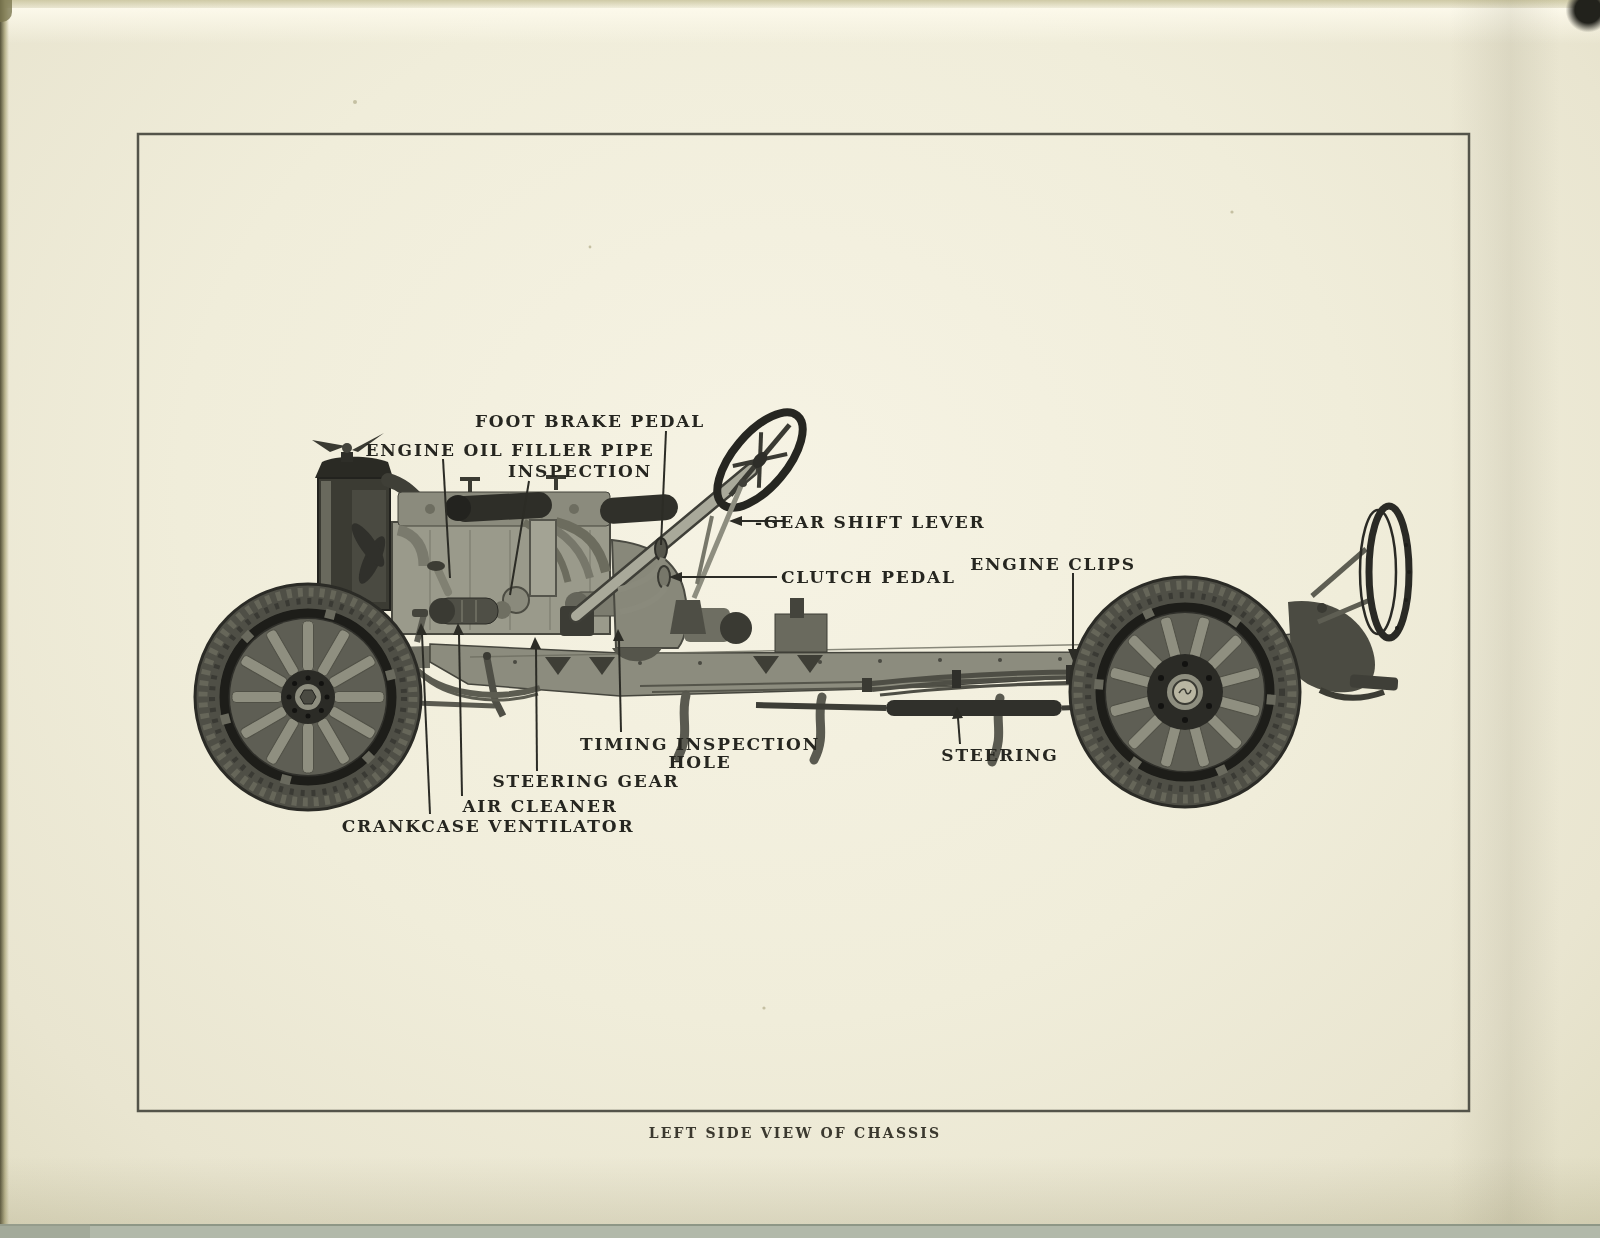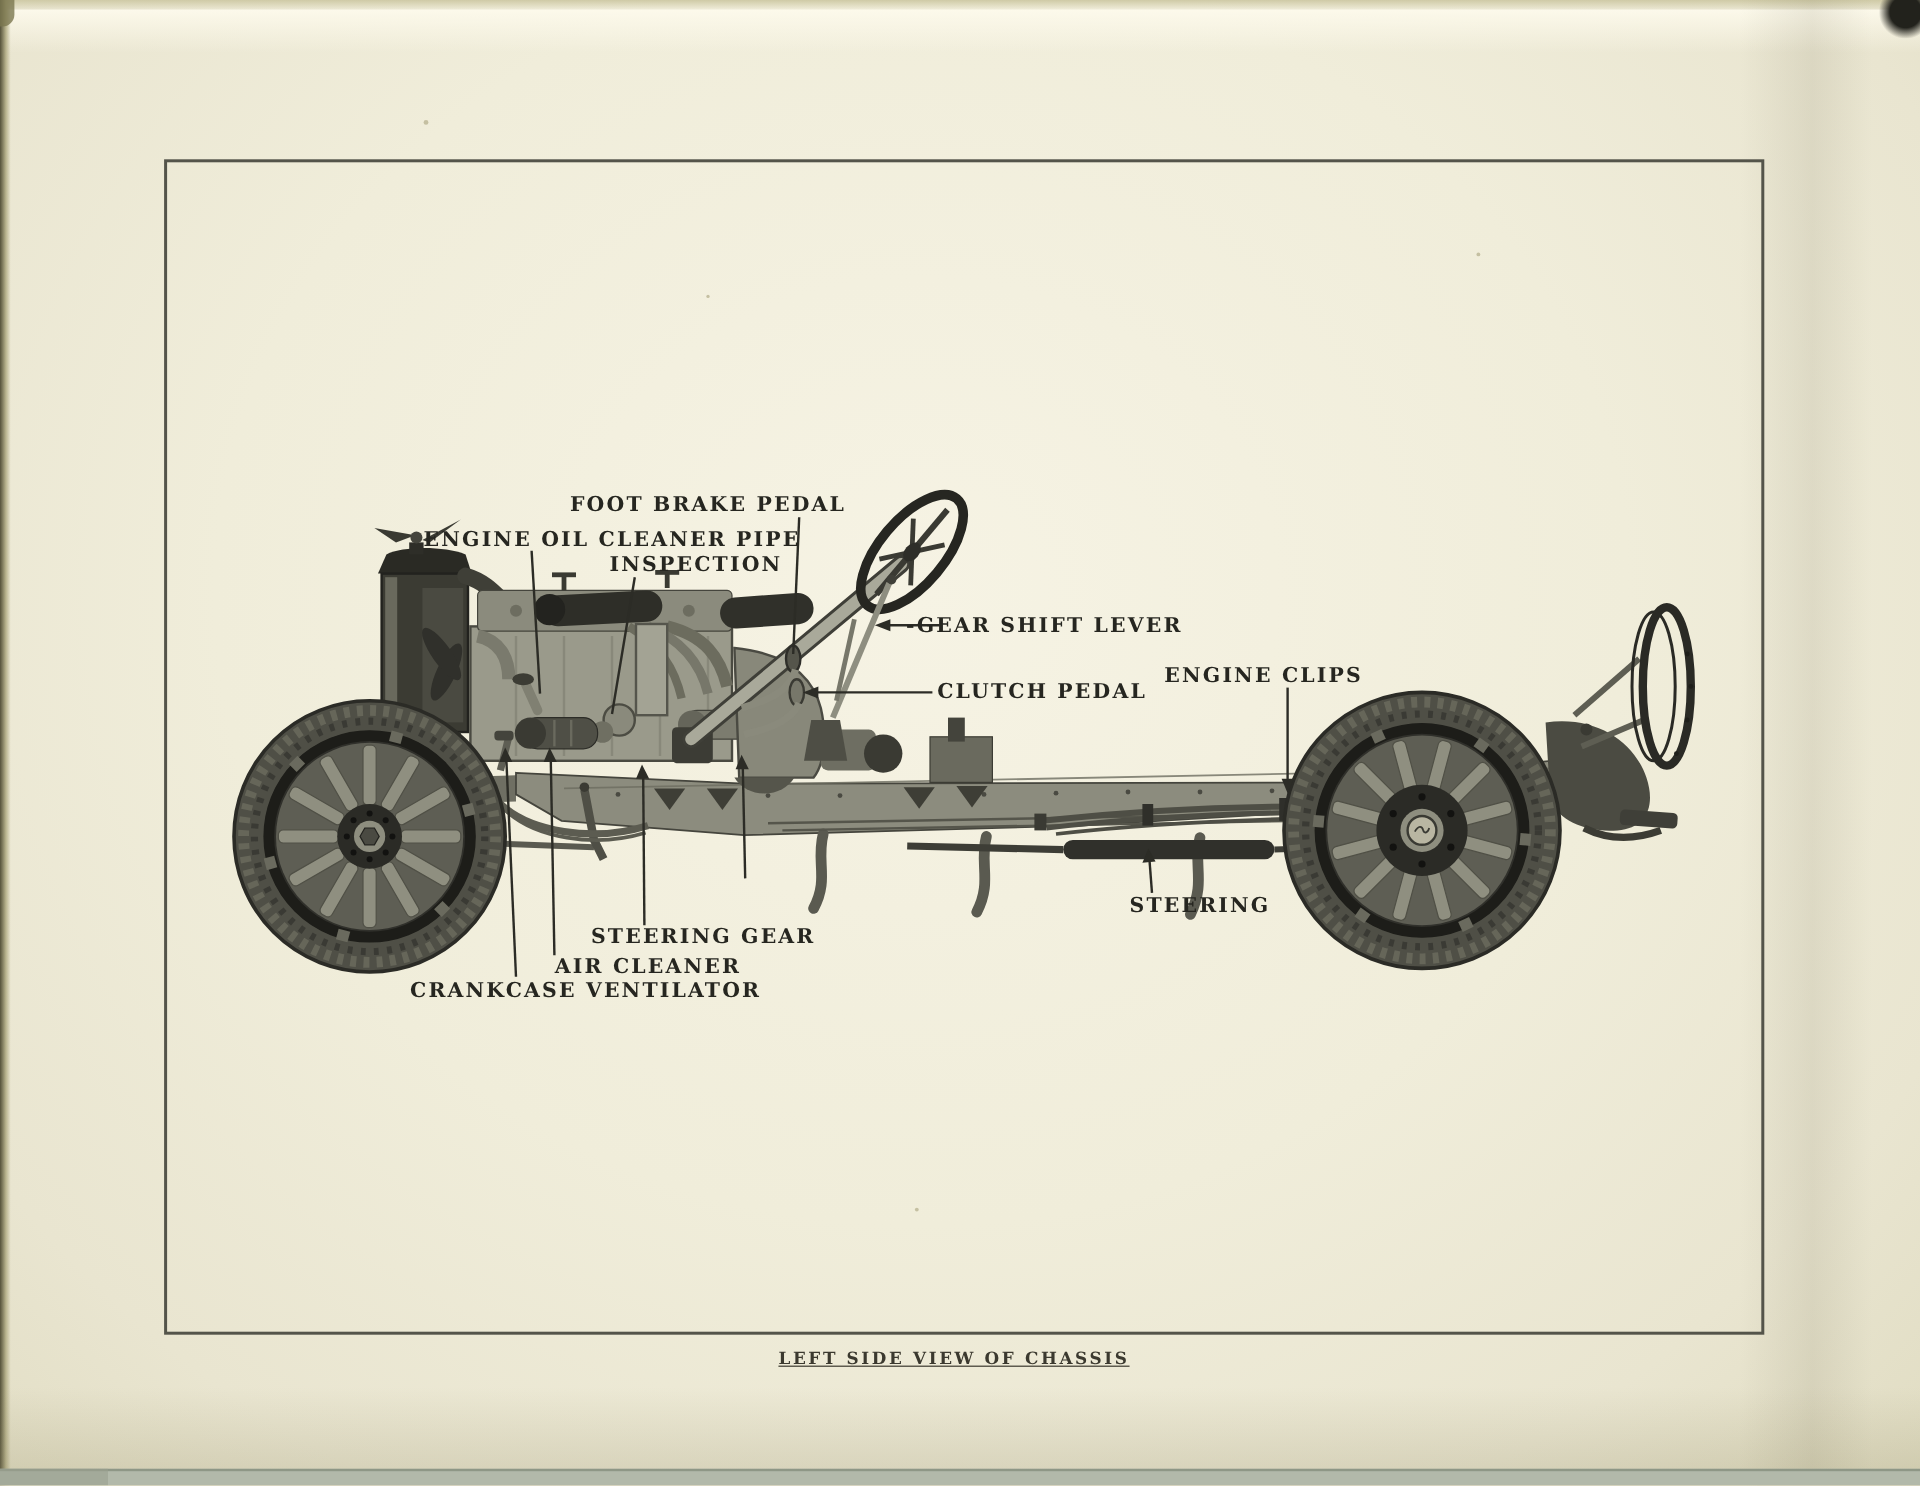--- a/index.html
+++ b/index.html
@@ -25,21 +25,21 @@
   .strip-bottom{position:absolute;left:0;right:0;bottom:0;height:12px;background:#b2b9aa;
     border-top:2px solid #8e9786;}
   .corner-bl{position:absolute;left:0;bottom:0;width:90px;height:14px;background:#9aa090;opacity:.6;}
   svg.art{position:absolute;left:0;top:0;}
   .label{position:absolute;font-weight:bold;font-size:17px;line-height:1.1;
     letter-spacing:1.8px;color:#262620;white-space:nowrap;
     transform:translate(-50%,-50%);}
   .label.anchor-left{transform:translateY(-50%);}
   .label.two-line{text-align:center;line-height:18px;}
   .caption{position:absolute;left:795px;top:1133px;transform:translate(-50%,-50%);
-    font-weight:bold;font-size:14px;letter-spacing:2.2px;color:#3b392f;white-space:nowrap;text-decoration:underline;}
+    font-weight:bold;font-size:14px;letter-spacing:2.2px;color:#3b392f;white-space:nowrap;}
 </style>
 </head>
 <body>
 
 <div class="page">
 
   <div class="edge-top"></div>
   <div class="glow-top"></div>
   <div class="edge-left"></div>
   <div class="corner-tl"></div>
@@ -340,24 +340,28 @@
       <polygon points="1073,661 1068,649 1078,649"></polygon>
       <polygon points="618,629 613,641 624,641"></polygon>
       <polygon points="957,707 952,719 963,718"></polygon>
       <polygon points="535,637 530,649 541,649"></polygon>
       <polygon points="458,623 453,635 464,635"></polygon>
       <polygon points="421,623 416,635 427,635"></polygon>
     </g>
   </svg>
 
   <div class="label" style="left:590px;top:421px">FOOT BRAKE PEDAL</div>
-  <div class="label" style="left:510px;top:450px">ENGINE OIL CLEANER PIPE</div>
+  <div class="label" style="left:510px;top:450px">ENGINE OIL FILLER PIPE</div>
   <div class="label" style="left:580px;top:471px">INSPECTION</div>
   <div class="label anchor-left" style="left:755px;top:522px">-GEAR SHIFT LEVER</div>
   <div class="label anchor-left" style="left:781px;top:577px">CLUTCH PEDAL</div>
   <div class="label" style="left:1053px;top:564px">ENGINE CLIPS</div>
+  <div class="label two-line" style="left:700px;top:753px">
+    <div>TIMING INSPECTION</div>
+    <div>HOLE</div>
+  </div>
   <div class="label" style="left:1000px;top:755px">STEERING</div>
   <div class="label" style="left:586px;top:781px">STEERING GEAR</div>
   <div class="label" style="left:540px;top:806px">AIR CLEANER</div>
   <div class="label" style="left:488px;top:826px">CRANKCASE VENTILATOR</div>
 
   <div class="caption">LEFT SIDE VIEW OF CHASSIS</div>
 </div>
 
 </body></html>

